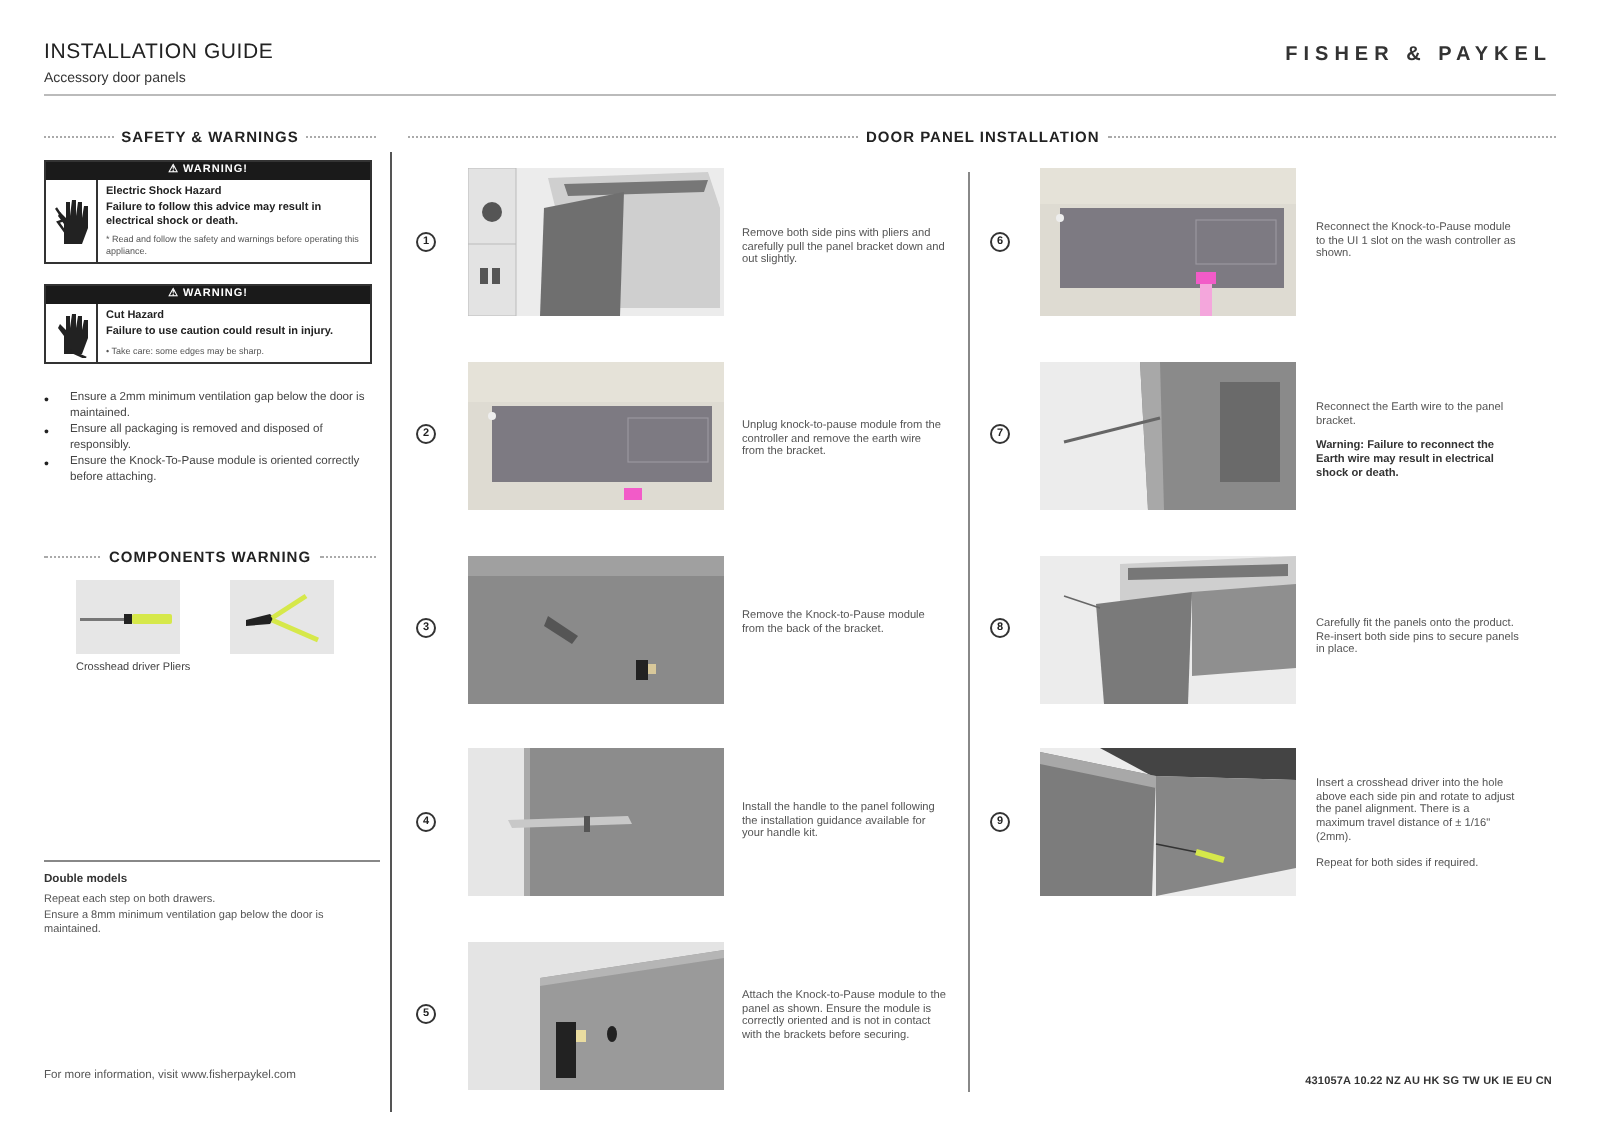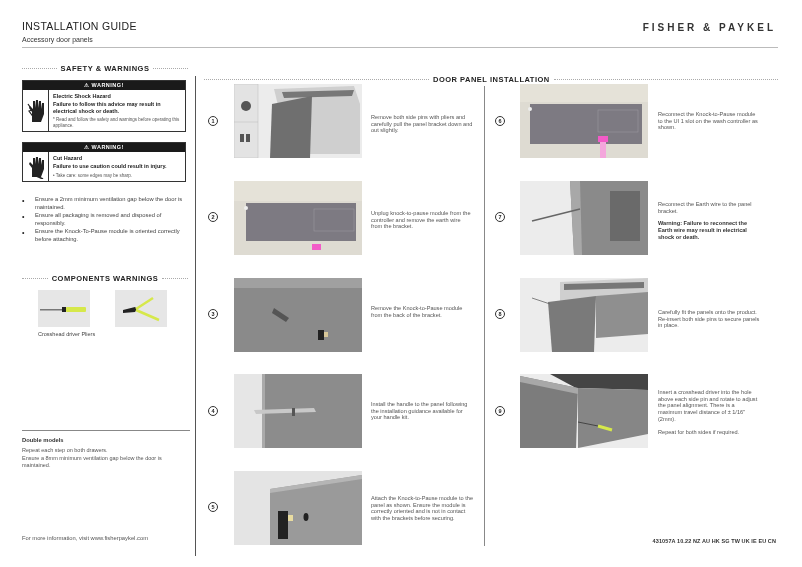--- a/index.html
+++ b/index.html
@@ -52,21 +52,21 @@
 <div class="page-title">INSTALLATION GUIDE</div>
 <div class="page-subtitle">Accessory door panels</div>
 <div class="brand">FISHER &amp; PAYKEL</div>
 <div class="header-rule"></div>
 
 <div class="section-head" style="left:22px; top:64px; width:166px;">
   <span class="dots"></span>
   <span class="txt">SAFETY &amp; WARNINGS</span>
   <span class="dots"></span>
 </div>
-<div class="section-head" style="left:204px; top:64px; width:574px;margin-top:11px;">
+<div class="section-head" style="left:204px; top:64px; width:574px;">
   <span class="dots" style="flex:0 0 225px;"></span>
   <span class="txt">DOOR PANEL INSTALLATION</span>
   <span class="dots"></span>
 </div>
 
 <div class="vrule-left"></div>
 <div class="vrule-mid"></div>
 
 <div class="warn-box" style="top:80px;">
   <div class="warn-bar">⚠ WARNING!</div>
@@ -103,21 +103,21 @@
 </div>
 
 <ul class="bullets">
   <li>Ensure a 2mm minimum ventilation gap below the door is maintained.</li>
   <li>Ensure all packaging is removed and disposed of responsibly.</li>
   <li>Ensure the Knock-To-Pause module is oriented correctly before attaching.</li>
 </ul>
 
 <div class="section-head" style="left:22px; top:274px; width:166px;">
   <span class="dots"></span>
-  <span class="txt">COMPONENTS WARNINGS</span>
+  <span class="txt">COMPONENTS WARNING</span>
   <span class="dots"></span>
 </div>
 <div class="comp-img" style="left:38px; top:290px; width:52px; height:37px;">
   <svg width="52" height="37" viewBox="0 0 52 37">
     <rect x="2" y="19" width="24" height="1.5" fill="#777"></rect>
     <rect x="24" y="17" width="4" height="5" fill="#222"></rect>
     <rect x="28" y="17" width="20" height="5" rx="1" fill="#d6e84a"></rect>
   </svg>
 </div>
 <div class="comp-img" style="left:115px; top:290px; width:52px; height:37px;">

